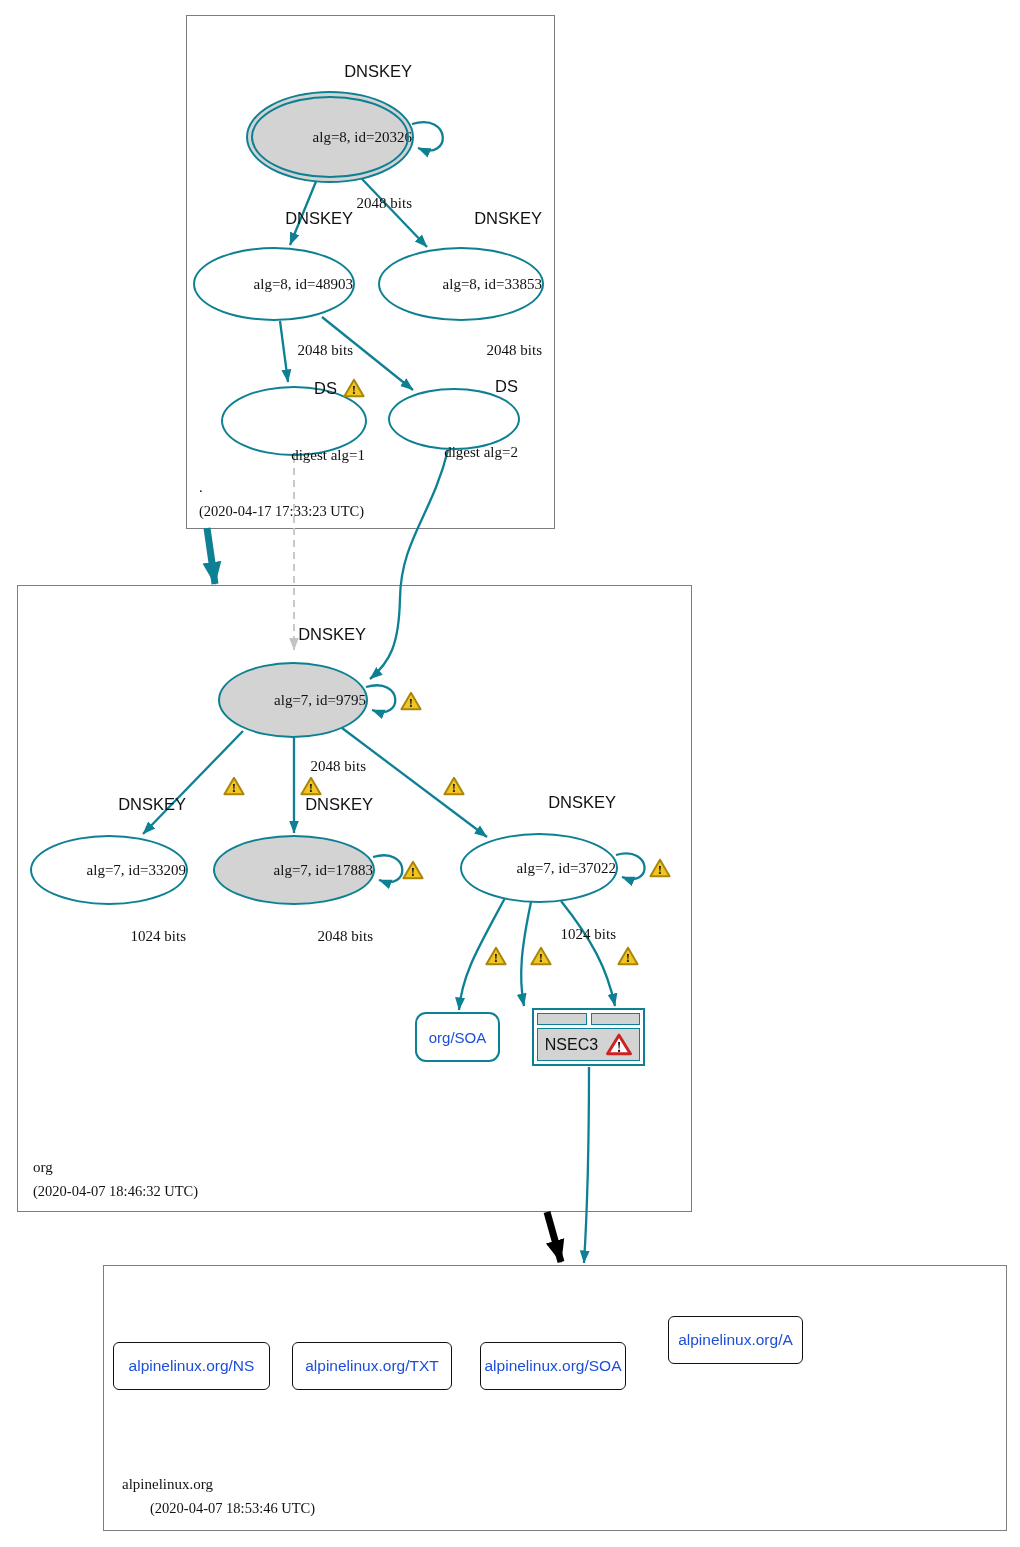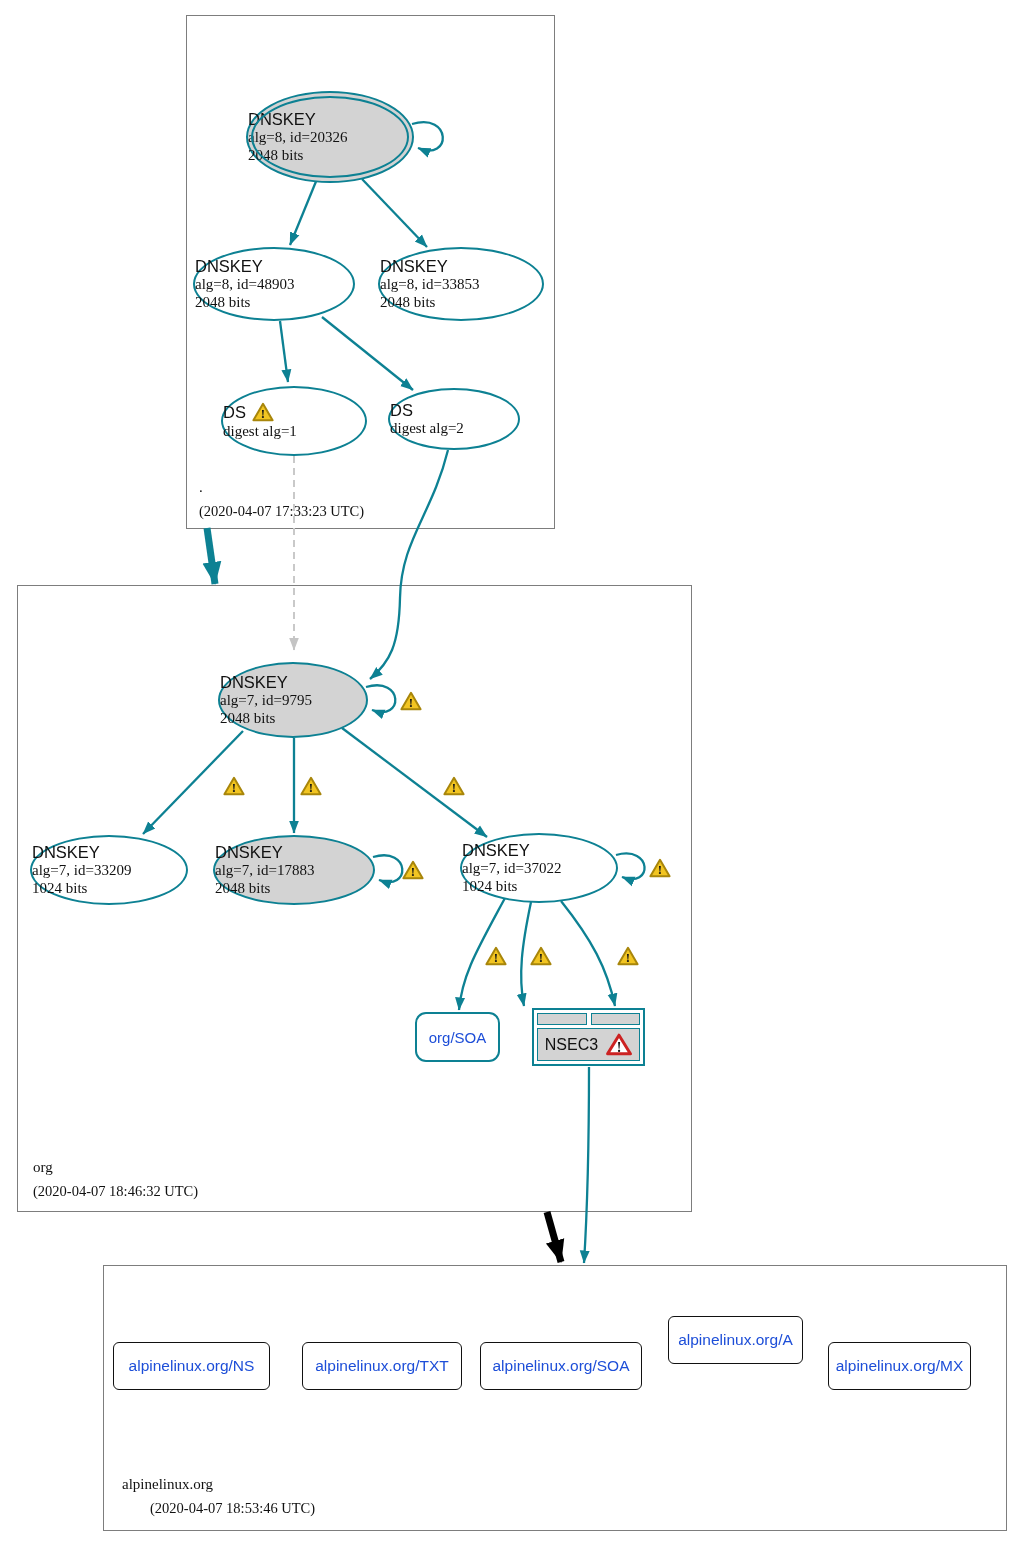--- a/index.html
+++ b/index.html
@@ -5,22 +5,22 @@
   :root{
     --teal:#0d8193; --warning:#f2c522; --warning_border:#a8860b; --error:#cc2222;
     --node_gray:#d3d3d3; --box_border:#7d7d7d; --dashed_gray:#c9c9c9; --black:#000000;
   }
   html,body{margin:0;padding:0;background:#fff;}
   .canvas{position:relative;width:1020px;height:1547px;background:#ffffff;overflow:hidden;
           font-family:"Liberation Serif",serif;}
   .zone-box{position:absolute;border:1px solid var(--box_border);background:transparent;}
   .zone-name{position:absolute;font-size:15px;color:#111;}
   .zone-ts{position:absolute;font-size:14.5px;color:#111;}
-  .node{position:absolute;display:flex;flex-direction:column;align-items:flex-start;justify-content:center;
-        text-align:center;box-sizing:border-box;}
+  .node{position:absolute;display:flex;flex-direction:column;align-items:flex-end;justify-content:center;
+        text-align:center;box-sizing:border-box;gap:48px;}
   .ellipse{border:2.5px solid var(--teal);border-radius:50%;background:#fff;}
   .gray{background:var(--node_gray);}
   .double::after{content:"";position:absolute;inset:3px;border:2.5px solid var(--teal);border-radius:50%;pointer-events:none;}
   .node-title{font-family:"Liberation Sans",sans-serif;font-size:16.5px;color:#111;line-height:1.15;}
   .node-detail{font-family:"Liberation Serif",serif;font-size:15px;color:#111;line-height:1.2;}
   .title-row{display:flex;align-items:center;justify-content:center;gap:6px;}
   .rrect{position:absolute;display:flex;align-items:center;justify-content:center;box-sizing:border-box;
          background:#fff;font-family:"Liberation Sans",sans-serif;color:#1d4ed8;}
   .soa-rect{border:2px solid var(--teal);border-radius:11px;font-size:15px;}
   .rrset{border:1.6px solid #111;border-radius:6px;font-size:15.5px;}
@@ -41,21 +41,21 @@
   .err-tri{fill:#ffffff;stroke:var(--error);}
   .err-mark{font-family:"Liberation Serif",serif;font-size:14px;font-weight:bold;fill:#111;text-anchor:middle;}
 </style>
 </head>
 <body>
 
 <div class="canvas">
 
   <div class="zone-box" style="left:186px;top:15px;width:367px;height:512px;">
     <div class="zone-name" style="left:12px;top:463px;">.</div>
-    <div class="zone-ts" style="left:12px;top:487px;">(2020-04-07 17:33:23 UTC)</div>
+    <div class="zone-ts" style="left:12px;top:487px;">(2020-04-17 17:33:23 UTC)</div>
   </div>
 
   <div class="zone-box" style="left:17px;top:585px;width:673px;height:625px;">
     <div class="zone-name" style="left:15px;top:573px;">org</div>
     <div class="zone-ts" style="left:15px;top:597px;">(2020-04-07 18:46:32 UTC)</div>
   </div>
 
   <div class="zone-box" style="left:103px;top:1265px;width:902px;height:264px;">
     <div class="zone-name" style="left:18px;top:210px;">alpinelinux.org</div>
     <div class="zone-ts" style="left:20px;top:234px;margin-left:26px;">(2020-04-07 18:53:46 UTC)</div>
@@ -210,26 +210,23 @@
         <text class="warn-mark" x="11" y="16">!</text>
       </svg></div>
   <div class="icon" style="left:617px;top:946px;"><svg width="22" height="20" viewBox="0 0 22 20">
         <path class="warn-tri" d="M11 1.8 L20.6 18.2 L1.4 18.2 Z" stroke-linejoin="round" stroke-width="2"></path>
         <text class="warn-mark" x="11" y="16">!</text>
       </svg></div>
 
   <div class="rrect rrset" style="left:113px;top:1342px;width:157px;height:48px;">
     <span>alpinelinux.org/NS</span>
   </div>
-  <div class="rrect rrset" style="left:302px;top:1342px;width:160px;height:48px;">
+  <div class="rrect rrset" style="left:292px;top:1342px;width:160px;height:48px;">
     <span>alpinelinux.org/TXT</span>
   </div>
-  <div class="rrect rrset" style="left:480px;top:1342px;width:162px;height:48px;">
+  <div class="rrect rrset" style="left:480px;top:1342px;width:146px;height:48px;">
     <span>alpinelinux.org/SOA</span>
   </div>
   <div class="rrect rrset" style="left:668px;top:1316px;width:135px;height:48px;text-align:center;">
     <span>alpinelinux.org/A</span>
   </div>
-  <div class="rrect rrset" style="left:828px;top:1342px;width:143px;height:48px;">
-    <span>alpinelinux.org/MX</span>
-  </div>
 
 </div>
 
 </body></html>

